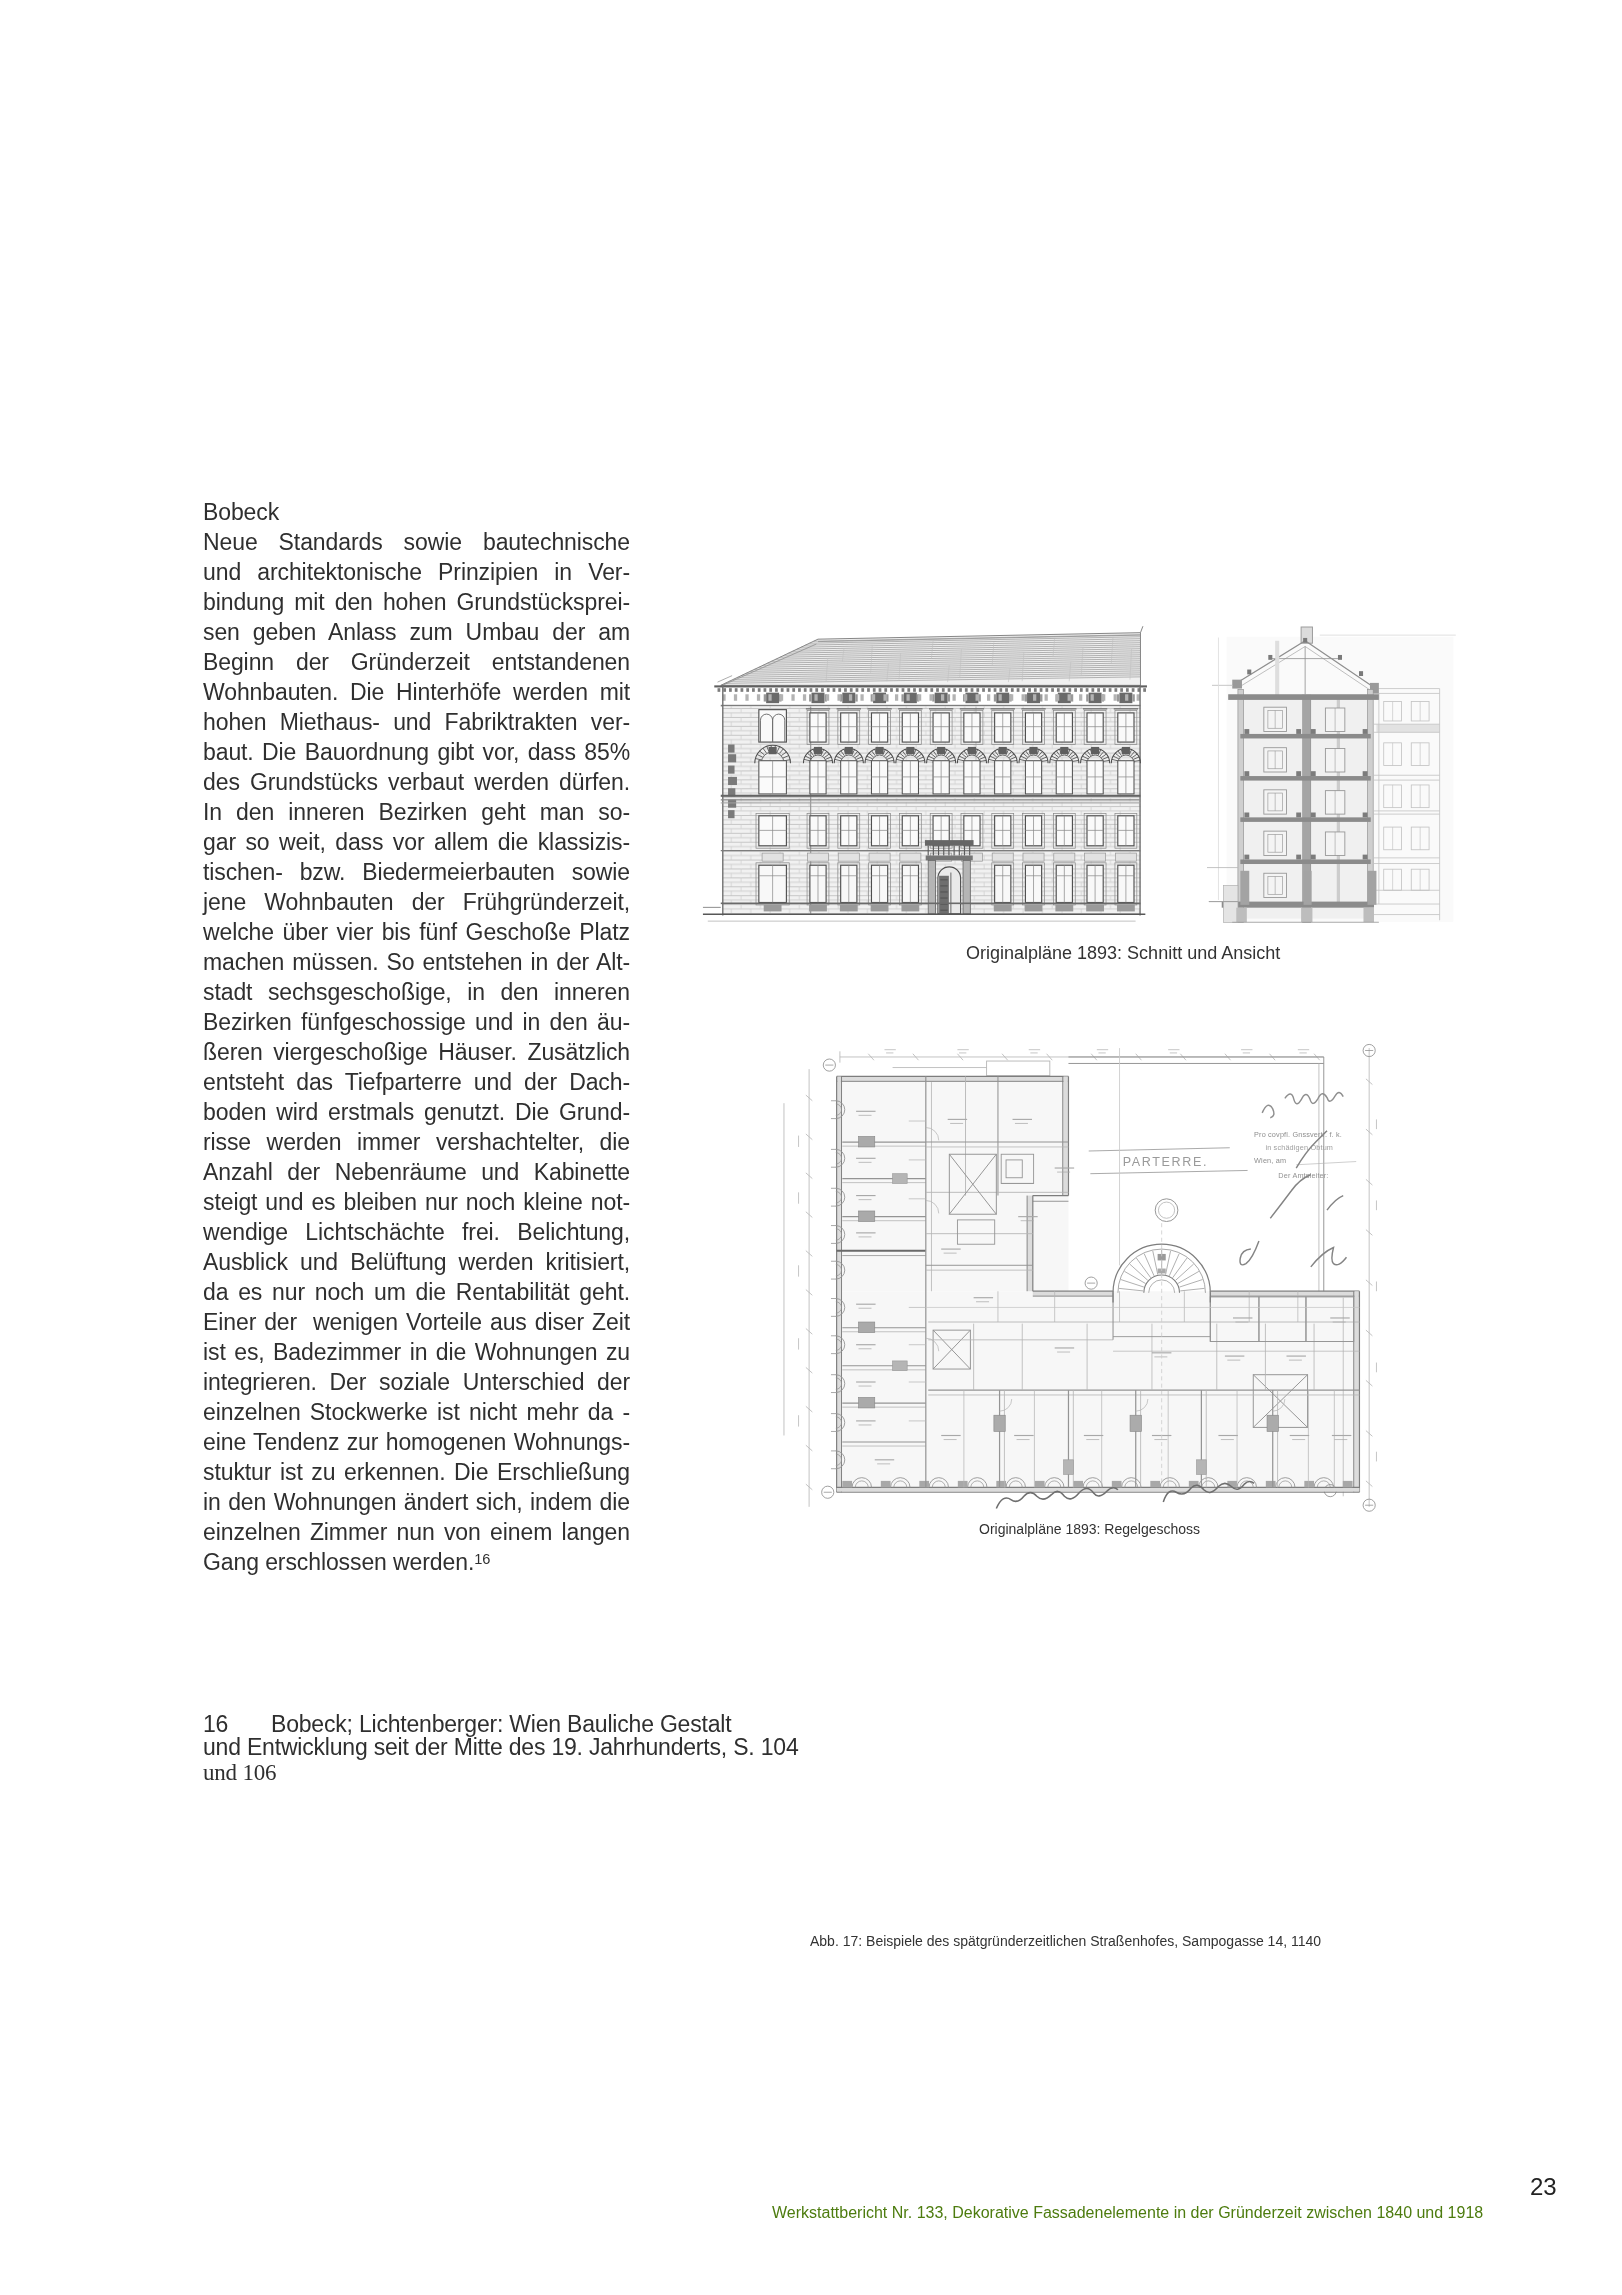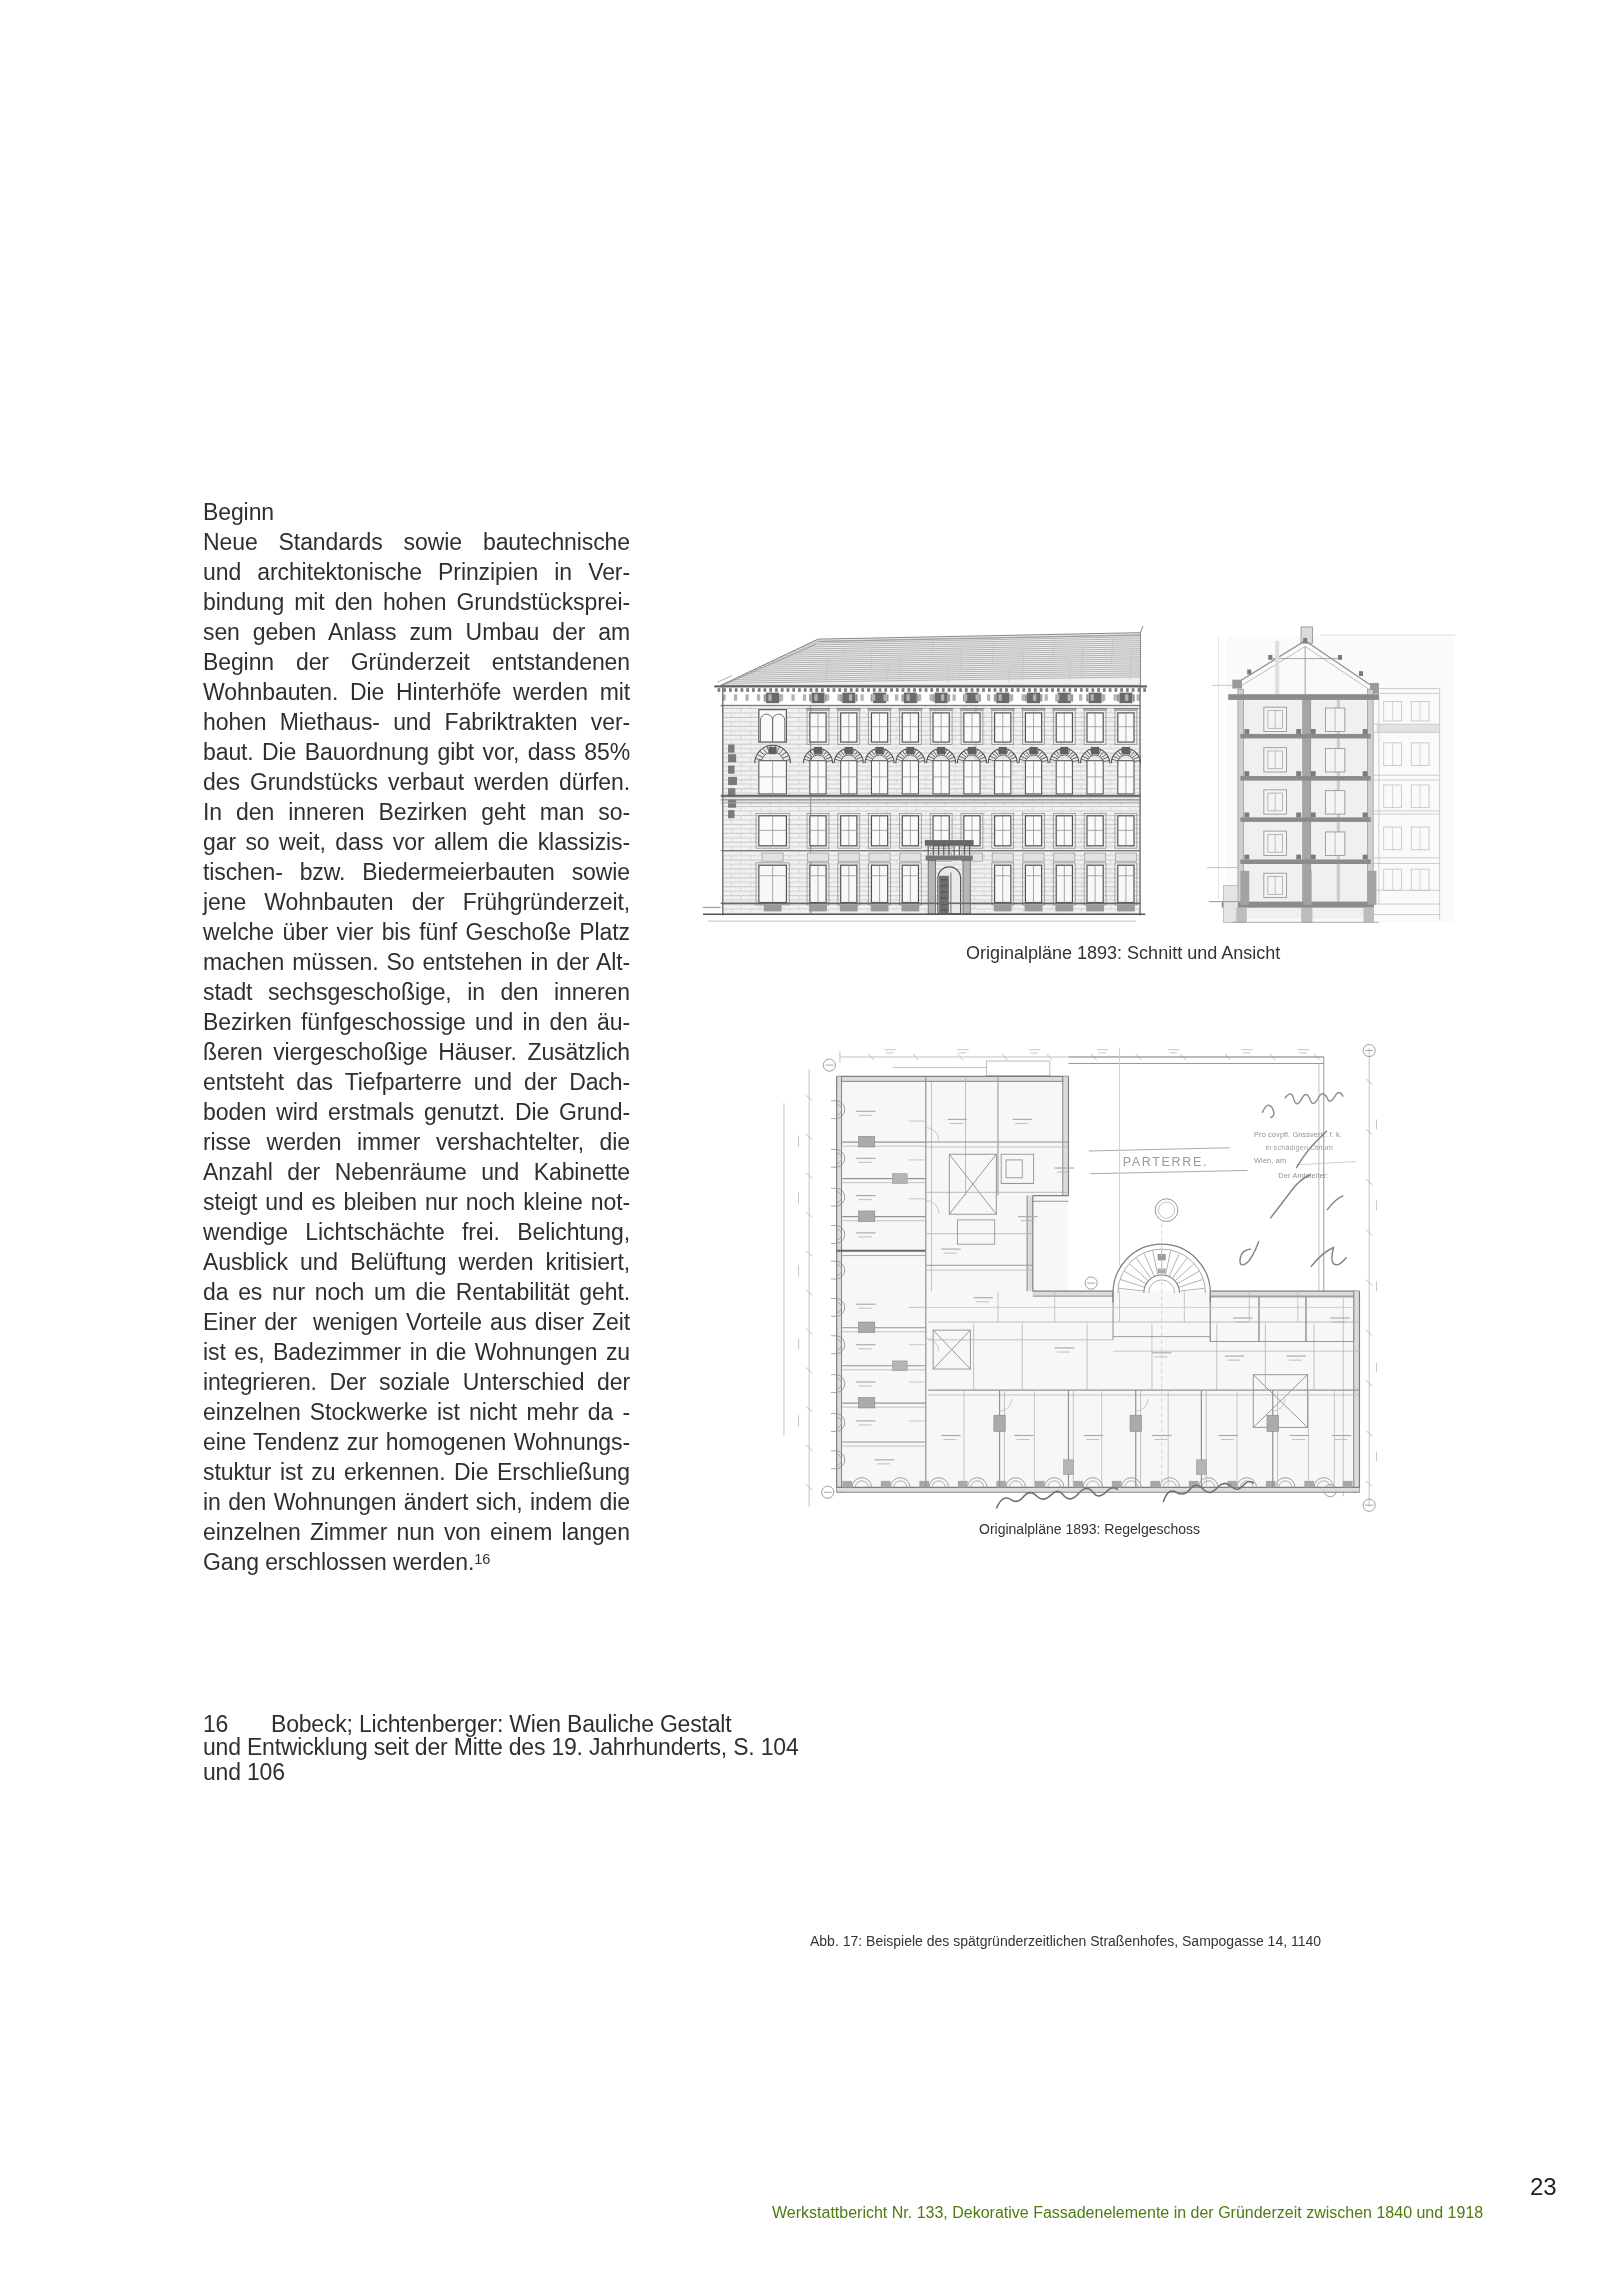--- a/index.html
+++ b/index.html
@@ -16,21 +16,21 @@
             font-size:23px;line-height:23px;letter-spacing:-0.2px;color:#2f2f2f;}
   #footnote .j{text-align:justify;text-align-last:justify;white-space:nowrap;}
   svg{position:absolute;}
   svg text{font-family:"Liberation Sans",sans-serif;}
 </style>
 </head>
 <body>
 <div id="page">
 
 <div id="bodytext">
-<div class="l">Beginn</div>
+<div class="l">Bobeck</div>
 <div class="j">Neue Standards sowie bautechnische</div>
 <div class="j">und architektonische Prinzipien in Ver-</div>
 <div class="j">bindung mit den hohen Grundstücksprei-</div>
 <div class="j">sen geben Anlass zum Umbau der am</div>
 <div class="j">Beginn der Gründerzeit entstandenen</div>
 <div class="j">Wohnbauten. Die Hinterhöfe werden mit</div>
 <div class="j">hohen Miethaus- und Fabriktrakten ver-</div>
 <div class="j">baut. Die Bauordnung gibt vor, dass 85%</div>
 <div class="j">des Grundstücks verbaut werden dürfen.</div>
 <div class="j">In den inneren Bezirken geht man so-</div>
@@ -1339,21 +1339,21 @@
 <line x1="191" y1="327" x2="726" y2="327" stroke="#c4c4c4" stroke-width="0.9"></line>
 </svg>
 
 <div class="cap" style="left:966px;top:944px;">Originalpläne 1893: Schnitt und Ansicht</div>
 
 <div class="cap" style="left:979px;top:1522px;font-size:14px;">Originalpläne 1893: Regelgeschoss</div>
 
 <div id="footnote">
 <div class="j"><span style="display:inline-block;width:68px;">16</span>Bobeck; Lichtenberger: Wien Bauliche Gestalt</div>
 <div class="j">und Entwicklung seit der Mitte des 19. Jahrhunderts, S. 104</div>
-<div class="l" style="margin-top:2.4px;">und 106</div>
+<div class="l" style="margin-top:2.4px;font-family:Liberation Serif, serif;">und 106</div>
 </div>
 
 <div class="cap" style="left:810px;top:1934px;font-size:14px;">Abb. 17: Beispiele des spätgründerzeitlichen Straßenhofes, Sampogasse 14, 1140</div>
 
 <div style="position:absolute;left:1530px;top:2175px;font-family:Liberation Sans, sans-serif;font-size:24px;line-height:1;color:#222;">23</div>
 
 <div class="cap" style="left:772px;top:2205px;font-size:16px;color:#4d7c0f;">Werkstattbericht Nr. 133, Dekorative Fassadenelemente in der Gründerzeit zwischen 1840 und 1918</div>
 
 </div>
 

